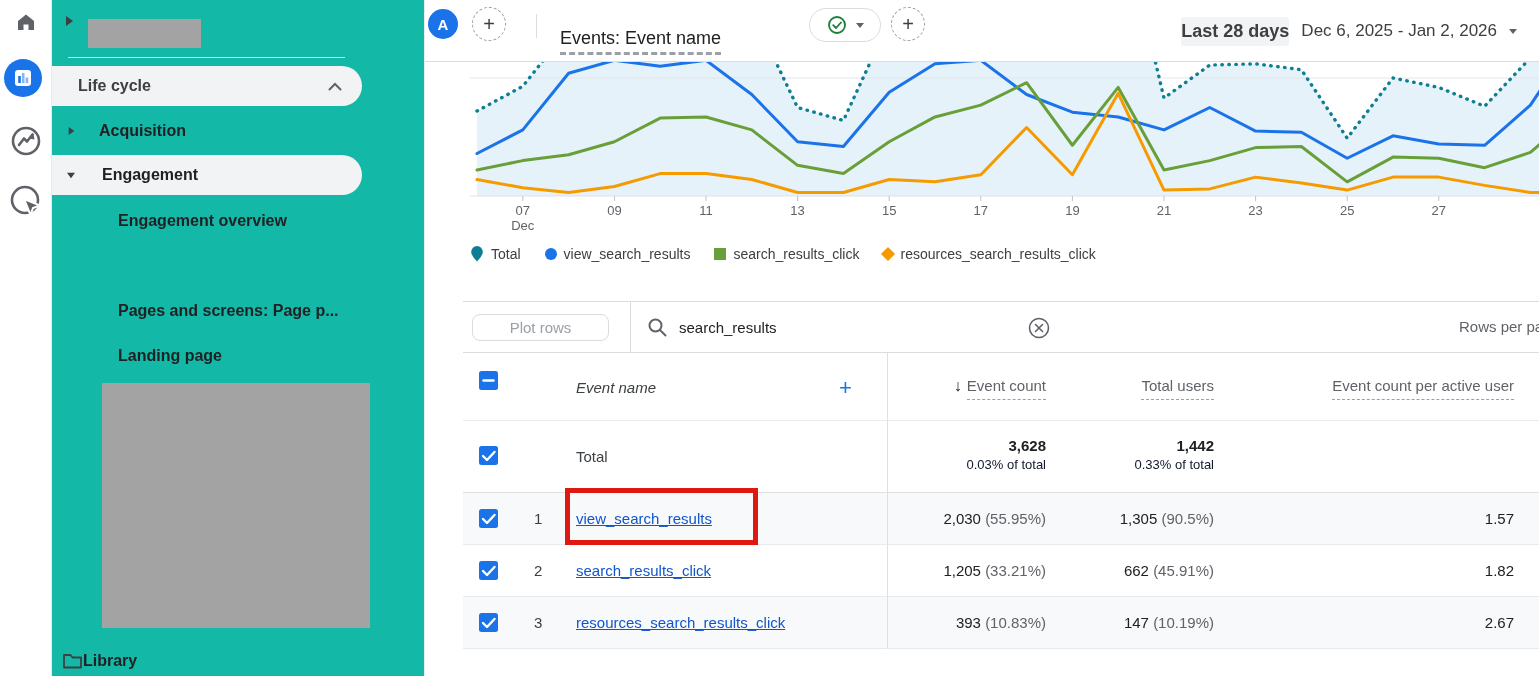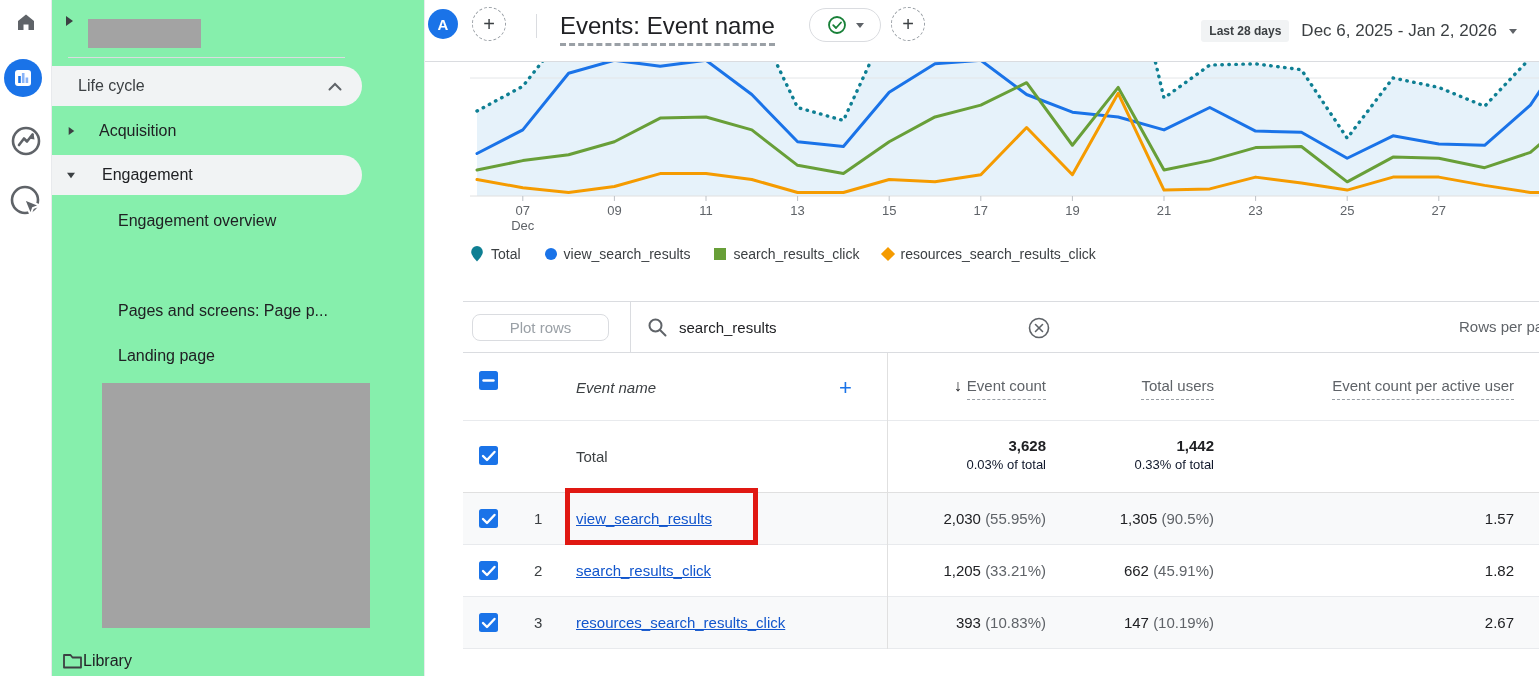--- a/index.html
+++ b/index.html
@@ -6,39 +6,39 @@
   html,body { background:#fff; }
   body { font-family:"Liberation Sans", sans-serif; color:#202124; }
   #stage { position:relative; width:1539px; height:676px; overflow:hidden; background:#fff; }
 
   
   #rail { position:absolute; left:0; top:0; width:52px; height:676px; background:#fff; border-right:1px solid #e8eaed; z-index:5; }
   .rail-btn { position:absolute; left:0; width:52px; display:flex; justify-content:center; cursor:pointer; }
   #reports-circle { position:absolute; left:4px; top:59px; width:38px; height:38px; border-radius:50%; background:#1a73e8; display:flex; align-items:center; justify-content:center; }
 
   
-  #drawer { position:absolute; left:52px; top:0; width:373px; height:676px; background:#86efac; border-right:1px solid #e8eaed; z-index:4; }
+  #drawer { position:absolute; left:52px; top:0; width:373px; height:676px; background:#14b8a6; border-right:1px solid #e8eaed; z-index:4;font-weight:bold; }
   .redact { background:#a3a3a3; position:absolute; }
   .tri-right { width:0; height:0; border-left:7px solid #3c4043; border-top:5px solid transparent; border-bottom:5px solid transparent; }
   .tri-down { width:0; height:0; border-top:7px solid #3c4043; border-left:5px solid transparent; border-right:5px solid transparent; }
   .drawer-row { position:absolute; display:flex; align-items:center; font-size:16px; color:#202124; cursor:pointer; }
   .pill { background:#f1f3f4; border-radius:0 22px 22px 0; }
   .pill-selected { background:#e8f0fe; border-radius:0 22px 22px 0; }
   #nav-divider { position:absolute; left:16px; top:57px; width:277px; height:1px; background:#dadce0; }
 
   
   #topbar { position:absolute; left:425px; top:0; width:1114px; height:62px; background:#fff; border-bottom:1px solid #dadce0; z-index:3; }
   #avatar { position:absolute; left:3px; top:9px; width:30px; height:30px; border-radius:50%; background:#1a73e8; color:#fff; font-size:15px; font-weight:bold; display:flex; align-items:center; justify-content:center; }
   .dashed-plus { position:absolute; top:7px; width:34px; height:34px; border:1.6px dashed #9aa0a6; border-radius:50%; color:#3c4043; font-size:20px; font-weight:400; display:flex; align-items:center; justify-content:center; cursor:pointer; background:#fff; }
   #tb-divider { position:absolute; left:111px; top:14px; width:1px; height:24px; background:#dadce0; }
-  #report-title { position:absolute; left:135px; top:12px; font-size:24px; color:#202124; border-bottom:3px dashed #9aa0a6; padding-bottom:3px; cursor:pointer; }
+  #report-title { position:absolute; left:135px; top:28px; font-size:18px; color:#202124; border-bottom:3px dashed #9aa0a6; padding-bottom:3px; cursor:pointer; }
   #check-pill { position:absolute; left:384px; top:8px; width:72px; height:34px; border:1px solid #dadce0; border-radius:17px; display:flex; align-items:center; justify-content:center; gap:9px; cursor:pointer; background:#fff; }
   .caret-down { width:0; height:0; border-top:5px solid #5f6368; border-left:4.5px solid transparent; border-right:4.5px solid transparent; }
   #date-group { position:absolute; right:22px; top:0; height:62px; display:flex; align-items:center; gap:12px; cursor:pointer; }
-  #date-preset { background:#f1f3f4; color:#3c4043; font-size:12px; font-weight:bold; padding:4px 8px; border-radius:3px; }
+  #date-preset { background:#f1f3f4; color:#3c4043; font-size:18px; font-weight:bold; padding:4px 0; border-radius:3px; }
   #date-range { font-size:17px; color:#3c4043; }
 
   
   #chart-svg { position:absolute; left:470px; top:62px; overflow:hidden; }
   #chart-svg text { font-family:"Liberation Sans", sans-serif; font-size:13px; fill:#5f6368; }
   #legend { position:absolute; left:470px; top:246px; display:flex; align-items:center; gap:24px; font-size:14px; color:#3c4043; }
   .legend-item { display:flex; align-items:center; gap:7px; cursor:pointer; }
   .lg-circle { width:12px; height:12px; border-radius:50%; }
   .lg-square { width:12px; height:12px; }
   .lg-diamond { width:10px; height:10px; transform:rotate(45deg); }

